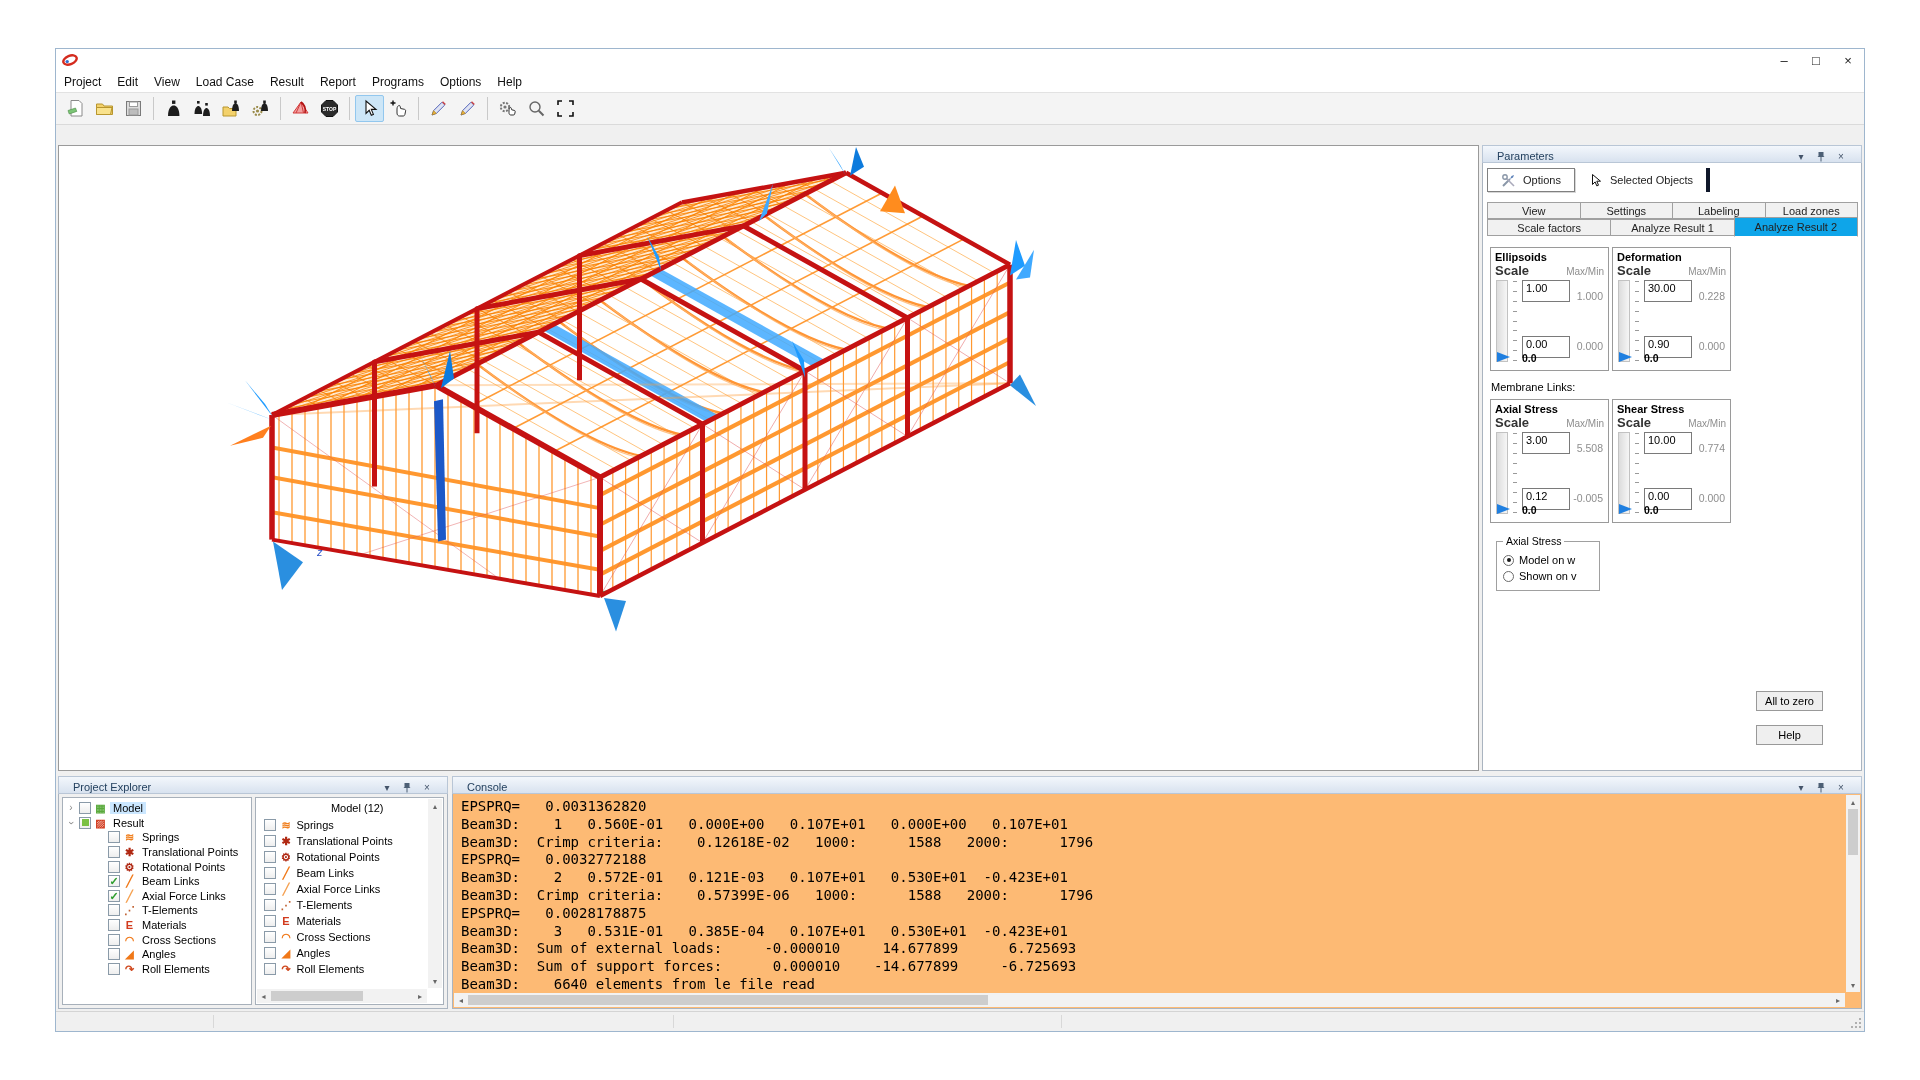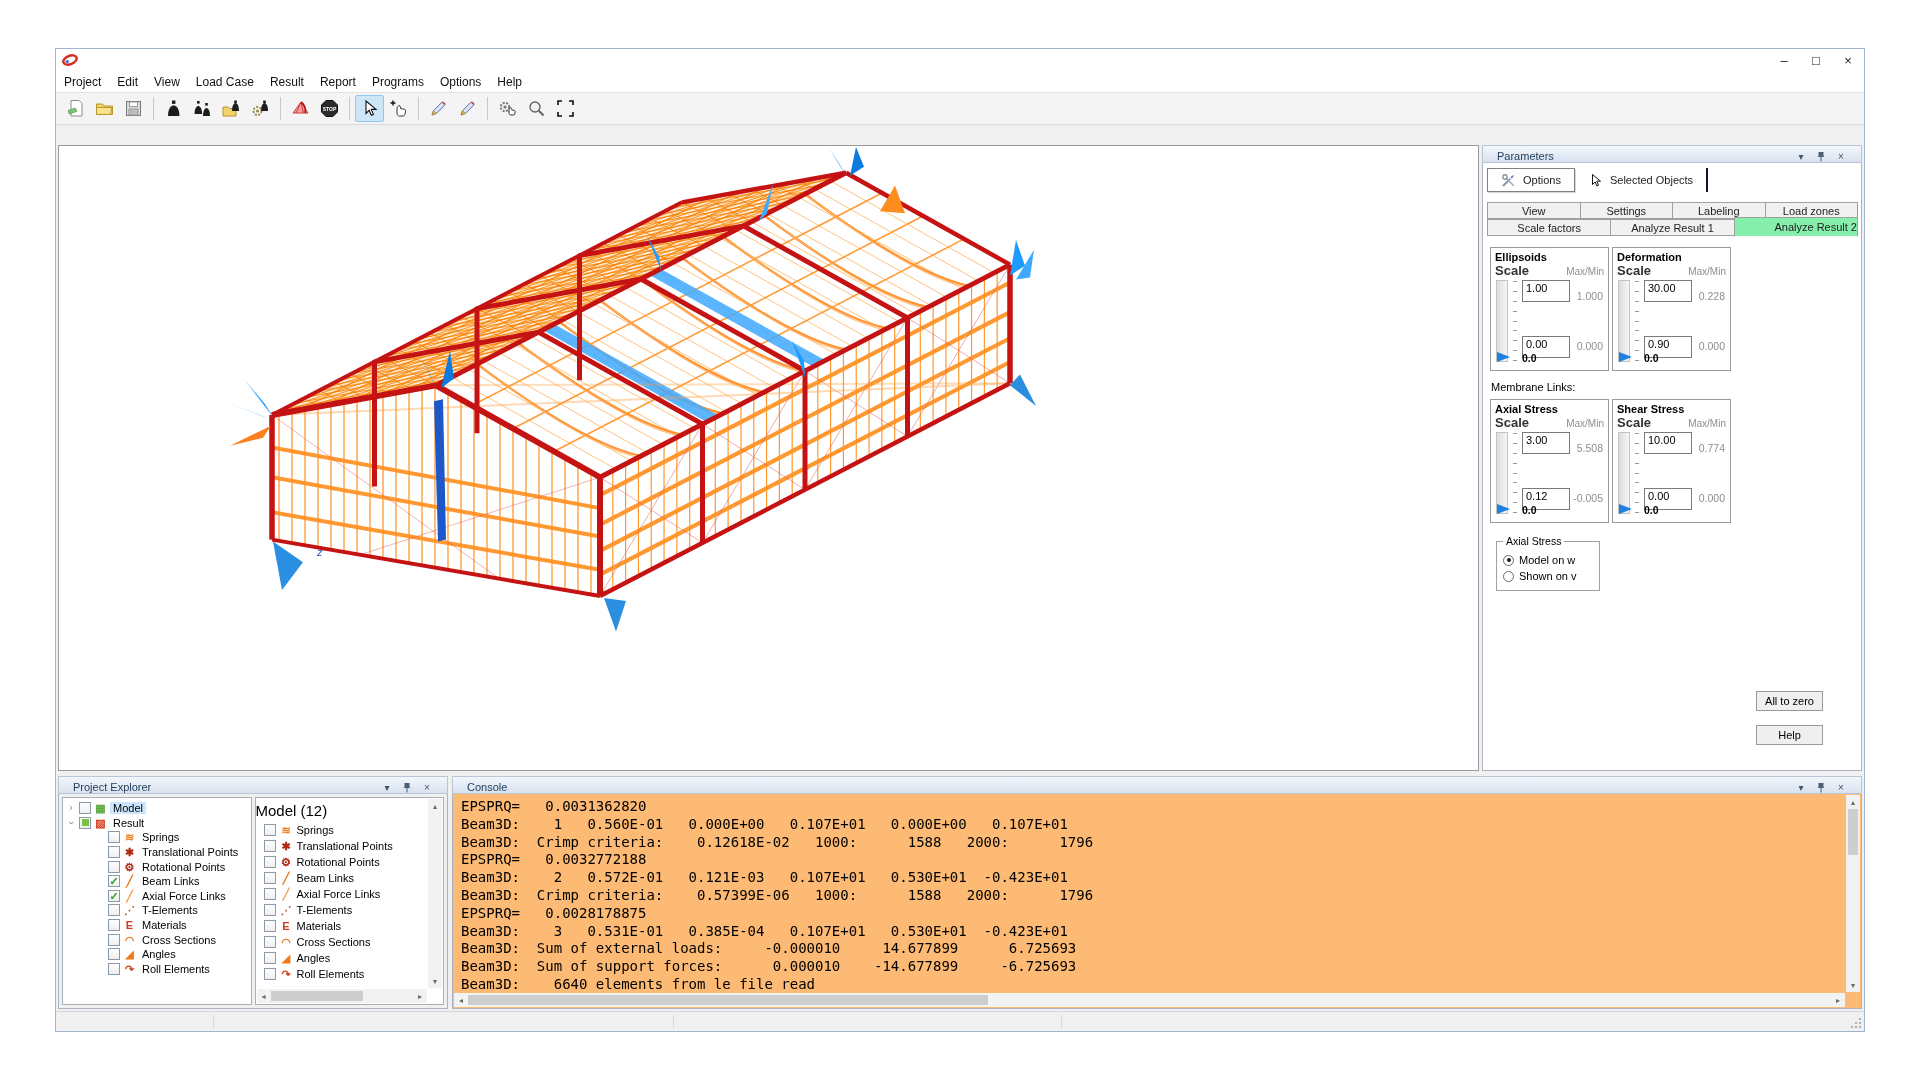--- a/index.html
+++ b/index.html
@@ -33,28 +33,28 @@
   .dock-right{width:380px;margin-left:3px;display:flex;flex-direction:column;min-height:0;}
   .panel{display:flex;flex-direction:column;min-height:0;}
   .panel-header{height:18px;background:linear-gradient(#f3f7fc,#d8e2ef);border:1px solid #b9c6d6;
     display:flex;align-items:flex-end;padding:0 14px;font-size:11px;color:#24415f;flex:0 0 auto;}
   .ph-buttons{margin-left:auto;display:flex;align-items:center;gap:8px;color:#44546a;font-size:10px;}
   .ph-buttons .phb{display:inline-flex;align-items:center;justify-content:center;width:12px;height:12px;}
   .panel-body{flex:1 1 auto;background:#fff;border:1px solid #aab4c0;border-top:none;position:relative;min-height:0;overflow:hidden;}
   
   .top-tabs{display:flex;margin:5px 4px 0 4px;height:24px;align-items:stretch;}
   .top-tab{display:flex;align-items:center;gap:7px;padding:0 13px;font-size:11px;color:#222;
-    border-right:2px solid #0f172a;}
+    border-right:4px solid #0f172a;}
   .top-tab.active{border:1px solid #808080;background:#fff;box-shadow:1px 1px 0 #d7d7d7;}
   .top-tab svg{width:15px;height:15px;}
   .tabrow{display:flex;margin:0 4px;}
   .tabrow.first{margin-top:10px;}
   .tab{flex:1;text-align:center;font-size:11px;height:17px;line-height:16px;color:#222;
     border:1px solid #a0a0a0;background:#f1f1f1;margin-right:-1px;position:relative;}
-  .tab.active{background:#86efac;border-bottom-color:#fff;top:-2px;height:20px;line-height:19px;z-index:3;text-align:right;}
+  .tab.active{background:#0ea5e9;border-bottom-color:#fff;top:-2px;height:20px;line-height:19px;z-index:3;}
   .param-content{padding:8px 0 0 7px;position:relative;flex:1;}
   .scale-row{display:flex;gap:3px;}
   .sgroup{width:119px;height:124px;border:1px solid #9a9a9a;background:#fff;padding:3px 4px;position:relative;}
   .sg-title{font-weight:bold;font-size:11px;color:#000;}
   .sg-sub{display:flex;align-items:baseline;}
   .sg-scale{font-size:13px;font-weight:bold;color:#333;}
   .sg-maxmin{margin-left:auto;font-size:10px;color:#8e8e8e;}
   .sg-body{position:relative;height:88px;margin-top:2px;}
   .sg-track{position:absolute;left:1px;top:0;width:12px;height:82px;
     background:linear-gradient(90deg,#dcdcdc,#f6f6f6);border:1px solid #c2c2c2;}
@@ -89,21 +89,21 @@
   .tree-row .indent{width:26px;flex:0 0 26px;}
   .expander{width:10px;flex:0 0 10px;color:#8a8a8a;font-size:10px;text-align:center;line-height:10px;}
   .expander.expanded{transform:rotate(90deg);}
   .cb{width:12px;height:12px;flex:0 0 12px;border:1px solid #8a9aa8;background:linear-gradient(#fff,#eee);
     position:relative;display:inline-flex;align-items:center;justify-content:center;}
   .cb.checked{color:#2f9e2f;font-size:11px;font-weight:bold;line-height:10px;}
   .cb.partial::after{content:"";width:7px;height:7px;background:#7ac143;}
   .t-icon{width:13px;flex:0 0 13px;text-align:center;font-weight:bold;font-size:11px;line-height:12px;}
   .t-label{padding:0 3px;color:#000;}
   .t-label.selected{background:#cbe7ff;}
-  .list-head{font-size:15px;text-align:left;padding:4px 0 3px 0;color:#000;}
+  .list-head{font-size:11px;text-align:center;padding:4px 0 3px 16px;color:#000;}
   .list-items{padding-left:8px;font-size:11px;}
   .list-row{display:flex;align-items:center;height:16px;gap:4px;white-space:nowrap;}
   
   .sbv{position:absolute;top:1px;right:1px;bottom:16px;width:14px;background:#f2f2f2;display:flex;flex-direction:column;}
   .sbh{position:absolute;left:1px;right:16px;bottom:1px;height:14px;background:#f2f2f2;display:flex;align-items:center;}
   .sb-arrow{color:#666;font-size:8px;width:14px;height:14px;display:flex;align-items:center;justify-content:center;flex:0 0 auto;}
   .sb-thumb-v{width:10px;margin:0 2px;background:#cdcdcd;height:46px;}
   .sb-thumb-h{height:10px;background:#cdcdcd;}
   .sbv .spacer,.sbh .spacer{flex:1;}
   

